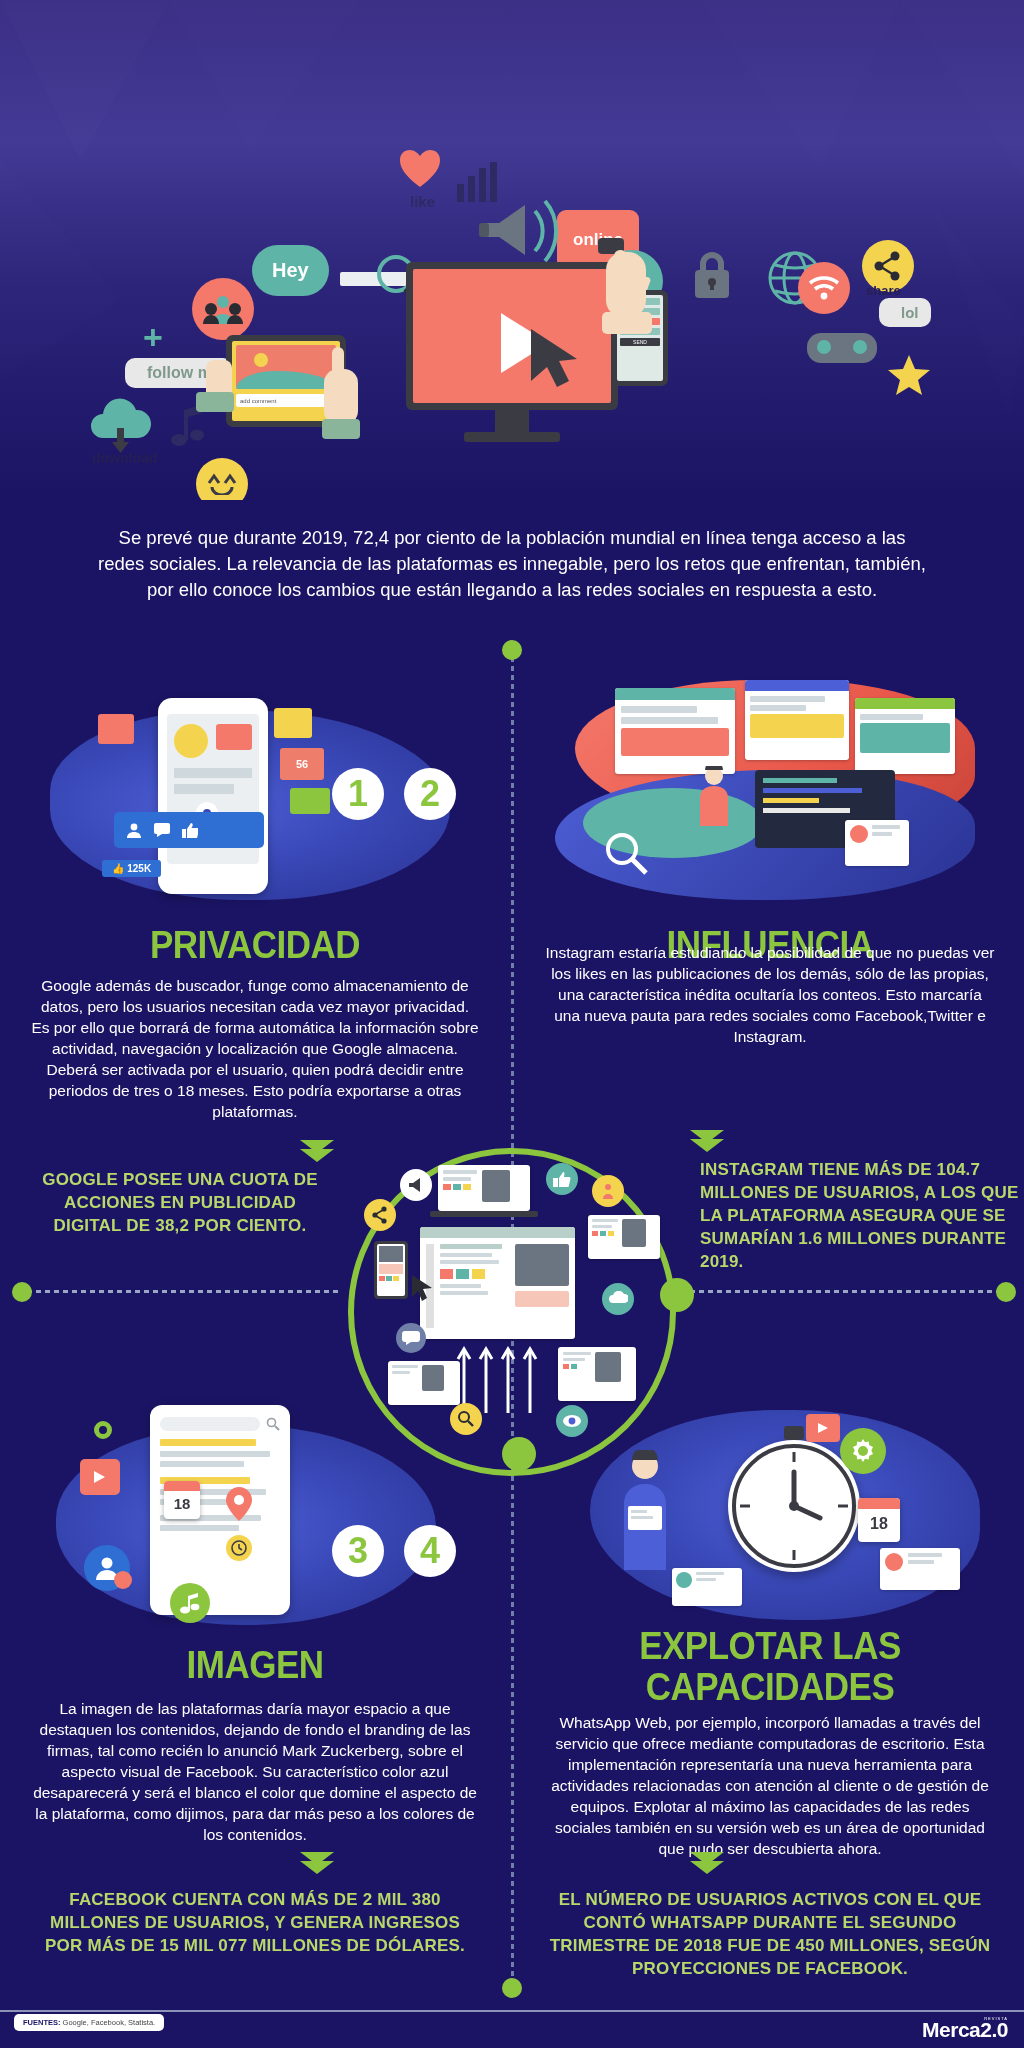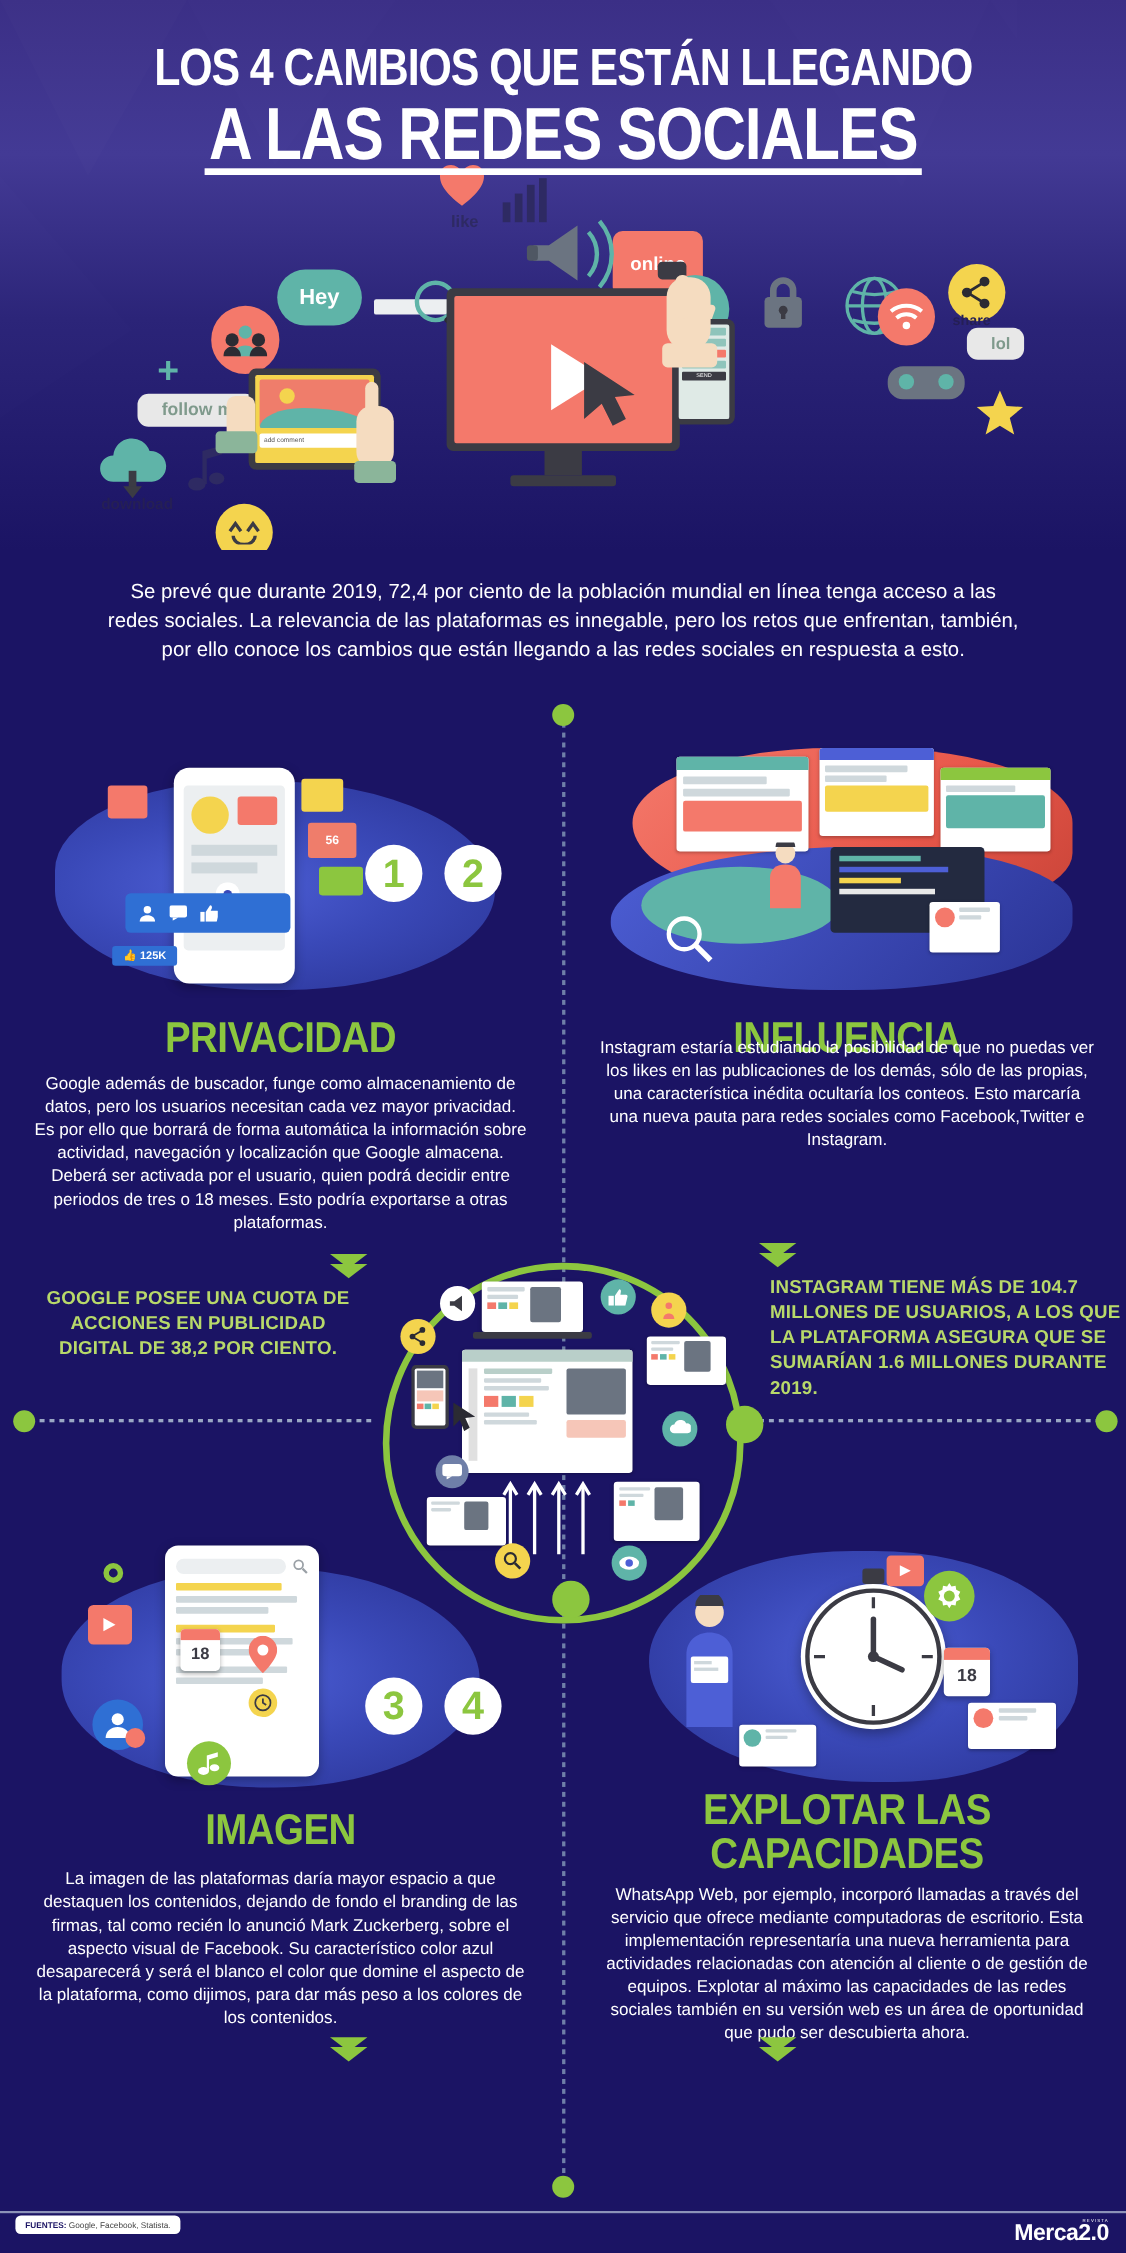--- a/index.html
+++ b/index.html
@@ -120,26 +120,20 @@
   <div class="hero">
     <svg class="hero-facets" viewBox="0 0 1024 500" preserveAspectRatio="none">
       <polygon points="0,0 170,0 80,160" fill="#ffffff" opacity=".05"></polygon>
       <polygon points="170,0 360,0 250,150" fill="#ffffff" opacity=".03"></polygon>
       <polygon points="700,0 900,0 820,170" fill="#ffffff" opacity=".04"></polygon>
       <polygon points="900,0 1024,0 1024,180" fill="#ffffff" opacity=".03"></polygon>
       <polygon points="0,160 120,300 0,380" fill="#ffffff" opacity=".03"></polygon>
       <polygon points="930,200 1024,330 1010,420" fill="#ffffff" opacity=".03"></polygon>
     </svg>
 
-    <div class="title-wrap">
-      <div class="title-1">LOS 4 CAMBIOS QUE ESTÁN LLEGANDO</div>
-      <div style="text-align:center;">
-        <div class="title-2">A LAS REDES SOCIALES</div>
-      </div>
-    </div>
 
     <div class="art lbl" style="left:143px; top:318px; color:#5fb4a8; font-size:34px;">+</div>
 
     <div class="art circ" style="left:192px; top:278px; width:62px; height:62px; background:#f4796b;">
       <svg width="40" height="30" viewBox="0 0 40 30">
         <circle cx="20" cy="8" r="6" fill="#5fb4a8"></circle>
         <path d="M10 30c0-6 4-10 10-10s10 4 10 10z" fill="#5fb4a8"></path>
         <circle cx="8" cy="15" r="6" fill="#2b2b33"></circle>
           <path d="M0 30c0-5 3.5-9 8-9s8 4 8 9z" fill="#2b2b33"></path>
         <circle cx="32" cy="15" r="6" fill="#2b2b33"></circle>
@@ -708,20 +702,21 @@
 
   <div class="numbadge" style="left:332px; top:1525px;">3</div>
 
   <div class="sec-title" style="left:20px; top:1645px; width:470px;">IMAGEN</div>
   <div class="sec-body" style="left:30px; top:1698px; width:450px;">La imagen de las plataformas daría mayor espacio a que destaquen los contenidos, dejando de fondo el branding de las firmas, tal como recién lo anunció Mark Zuckerberg, sobre el aspecto visual de Facebook. Su característico color azul desaparecerá y será el blanco el color que domine el aspecto de la plataforma, como dijimos, para dar más peso a los colores de los contenidos.</div>
 
   <div class="chev-dbl" style="left:300px; top:1852px;">
     <span></span>
       <span></span>
   </div>
+  <div class="stat center" style="left:30px; top:1888px; width:450px;">FACEBOOK CUENTA CON MÁS DE 2 MIL 380 MILLONES DE USUARIOS, Y GENERA INGRESOS POR MÁS DE 15 MIL 077 MILLONES DE DÓLARES.</div>
 
   <div class="illus" style="left:560px; top:1390px; width:440px; height:270px;">
     <div class="blob" style="left:30px; top:20px; width:390px; height:210px;
          background:radial-gradient(ellipse at 50% 45%, #4d5fd6 0%, #3a49b8 45%, #2a3394 100%); border-radius:50% 50% 45% 55%;"></div>
 
     <div style="position:absolute; left:168px; top:50px; width:132px; height:132px; background:#fff; border-radius:50%;
          box-shadow:0 4px 12px rgba(0,0,0,.35);">
       <svg width="132" height="132" viewBox="0 0 132 132">
         <circle cx="66" cy="66" r="60" fill="#fff" stroke="#3b3b44" stroke-width="4"></circle>
         <g stroke="#3b3b44" stroke-width="3">
@@ -793,20 +788,21 @@
   <div class="sec-title" style="left:535px; top:1630px; width:470px; line-height:36px;">
     <div>EXPLOTAR LAS</div>
     <div>CAPACIDADES</div>
   </div>
   <div class="sec-body" style="left:545px; top:1712px; width:450px;">WhatsApp Web, por ejemplo, incorporó llamadas a través del servicio que ofrece mediante computadoras de escritorio. Esta implementación representaría una nueva herramienta para actividades relacionadas con atención al cliente o de gestión de equipos. Explotar al máximo las capacidades de las redes sociales también en su versión web es un área de oportunidad que pudo ser descubierta ahora.</div>
 
   <div class="chev-dbl" style="left:690px; top:1852px;">
     <span></span>
       <span></span>
   </div>
+  <div class="stat center" style="left:545px; top:1888px; width:450px;">EL NÚMERO DE USUARIOS ACTIVOS CON EL QUE CONTÓ WHATSAPP DURANTE EL SEGUNDO TRIMESTRE DE 2018 FUE DE 450 MILLONES, SEGÚN PROYECCIONES DE FACEBOOK.</div>
 
   <div class="foot-line"></div>
   <div class="fuentes">
     <b>FUENTES:</b>
     <span>Google, Facebook, Statista.</span>
   </div>
   <div class="brand">
     <small>REVISTA</small>
     <span>Merca2.0</span>
   </div>

